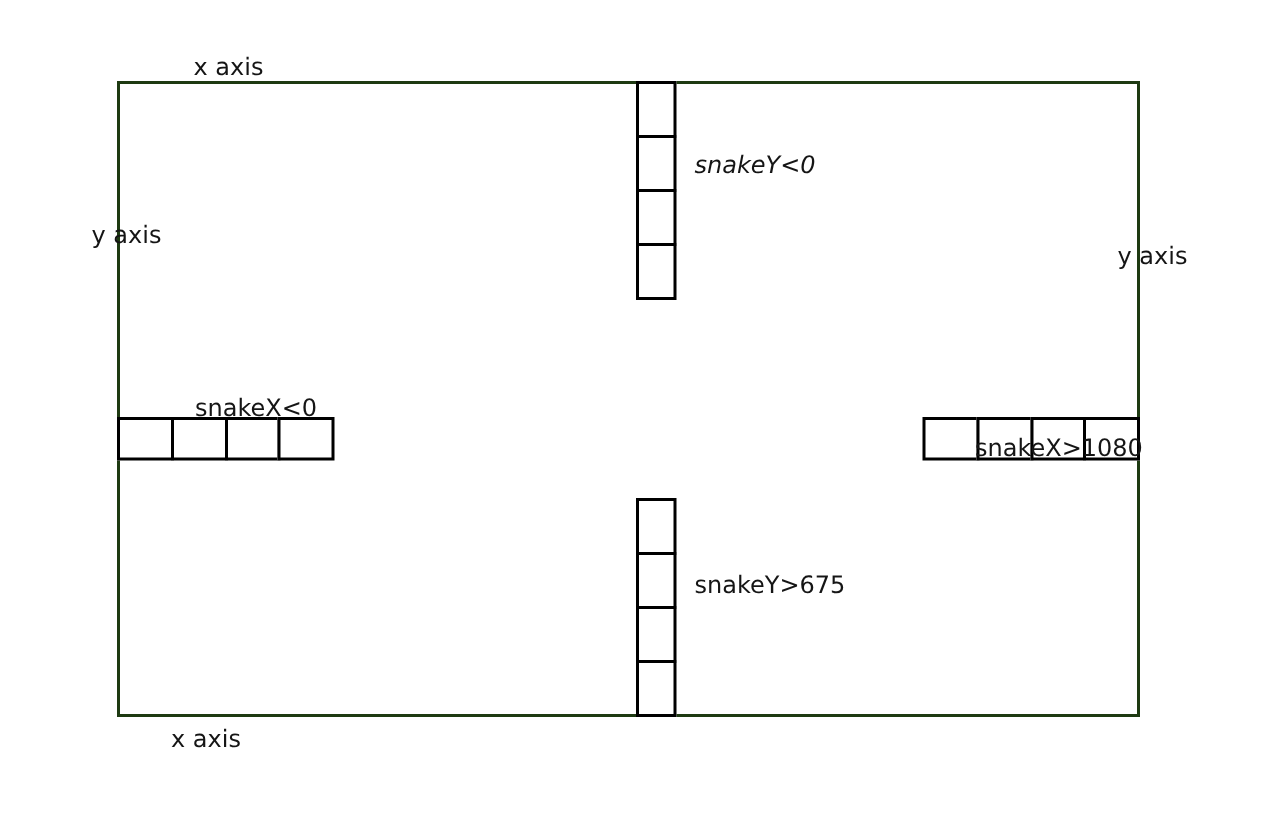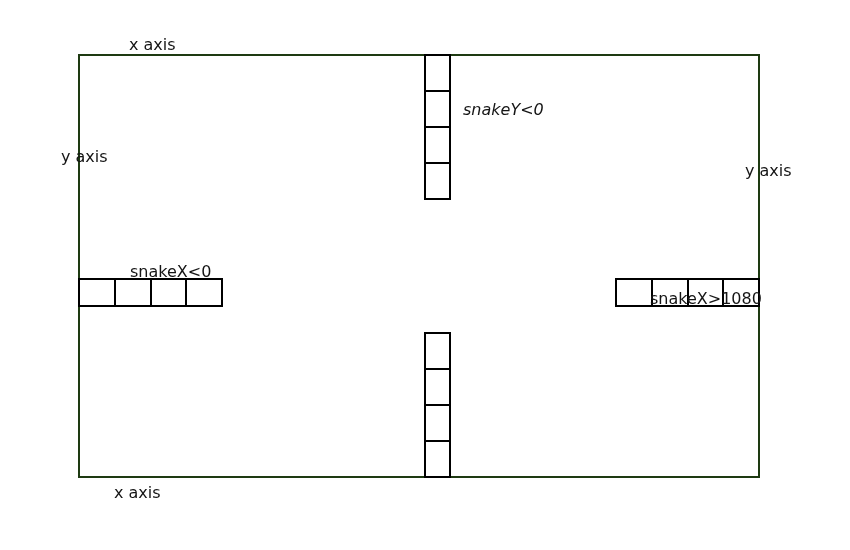--- a/index.html
+++ b/index.html
@@ -91,14 +91,15 @@
       <div class="cell" style="border-color: rgb(0, 0, 0);"></div>
     </div>
   <div class="label lbl-snake-right">snakeX&gt;1080</div>
 
   <div class="snake vertical snake-bottom">
       <div class="cell" style="border-color: rgb(0, 0, 0);"></div>
       <div class="cell" style="border-color: rgb(0, 0, 0);"></div>
       <div class="cell" style="border-color: rgb(0, 0, 0);"></div>
       <div class="cell" style="border-color: rgb(0, 0, 0);"></div>
     </div>
+  <div class="label lbl-snake-bottom">snakeY&gt;675</div>
 
 </div>
 
 </body></html>

